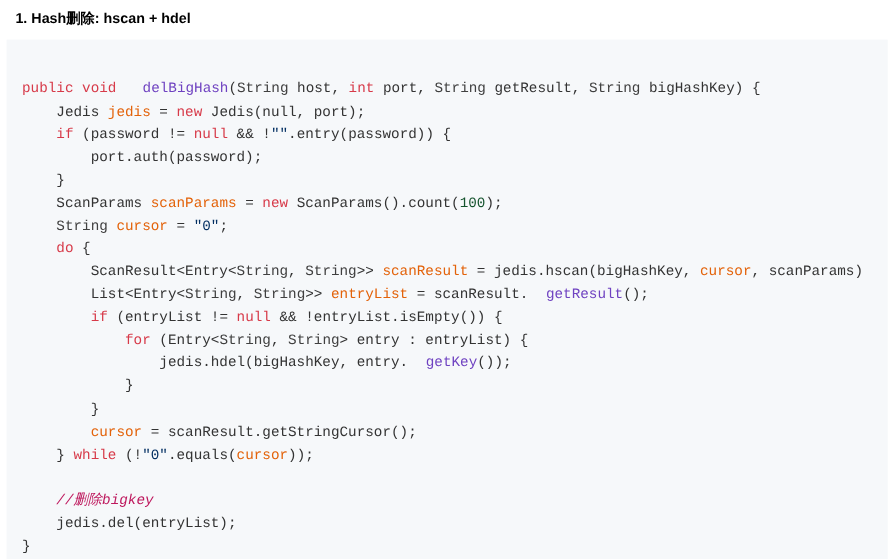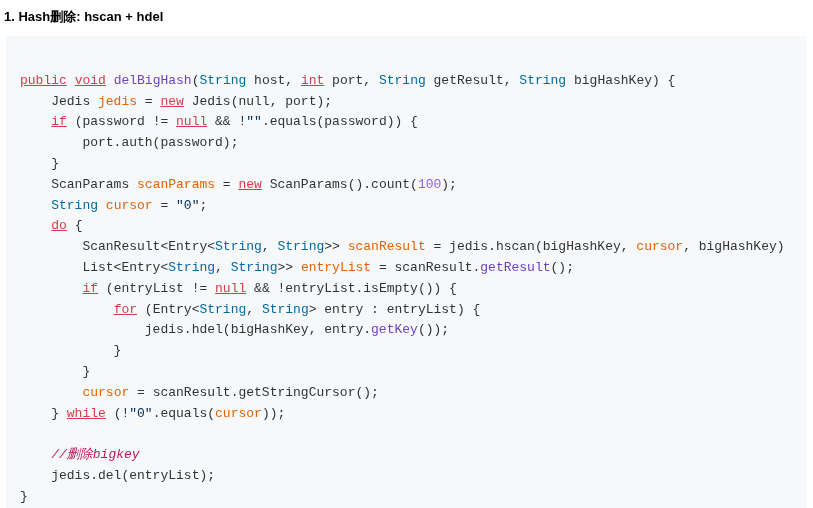--- a/index.html
+++ b/index.html
@@ -6,56 +6,56 @@
     margin: 0;
     padding: 0;
     font-family: -apple-system, BlinkMacSystemFont, "Segoe UI", Helvetica, Arial, sans-serif;
     background: #fff;
     color: #333;
     width: 813px;
   }
   .heading {
     font-size: 13px;
     font-weight: 600;
-    padding: 8px 14px 10px 4px;
+    padding: 8px 14px 10px 14px;
     color: #000;
   }
   .code-block {
     background: #f6f8fa;
     margin: 0 6px;
     padding: 14px 0 14px 14px;
     font-family: Consolas, "Courier New", monospace;
     font-size: 13px;
     line-height: 1.6;
     white-space: pre;
     overflow: hidden;
   }
-  .kw { color: #d73a49; text-decoration: underline; }
-  .type { color: #0369a1; }
-  .fn { color: #6f42c1; }
+  .kw { color: #d73a49; }
+  .type { color: #404040; }
+  .fn { color: #6f42c1; margin-left: 16px; }
   .str { color: #032f62; }
-  .num { color: #8b5cf6; font-family: Liberation Mono, monospace; }
+  .num { color: #14532d; font-family: Liberation Mono, monospace; }
   .var { color: #e36209; }
   .com { color: #be185d; font-style: italic; }
 </style>
 </head>
 <body>
 
 <div class="heading">1. Hash删除: hscan + hdel</div>
 
 <div class="code-block">
 <span class="kw">public</span> <span class="kw">void</span> <span class="fn">delBigHash</span>(<span class="type">String</span><span> host, </span><span class="kw">int</span><span> port, </span><span class="type">String</span><span> getResult, </span><span class="type">String</span><span> bigHashKey) {</span>
 <span>    Jedis </span><span class="var">jedis</span><span> = </span><span class="kw">new</span><span> Jedis(null, port);</span>
-<span>    </span><span class="kw">if</span><span> (password != </span><span class="kw">null</span><span> &amp;&amp; !</span><span class="str">""</span><span>.equals(password)) {</span>
+<span>    </span><span class="kw">if</span><span> (password != </span><span class="kw">null</span><span> &amp;&amp; !</span><span class="str">""</span><span>.entry(password)) {</span>
 <span>        port.auth(password);</span>
 <span>    }</span>
 <span>    ScanParams </span><span class="var">scanParams</span><span> = </span><span class="kw">new</span><span> ScanParams().count(</span><span class="num">100</span><span>);</span>
 <span>    </span><span class="type">String</span><span> </span><span class="var">cursor</span><span> = </span><span class="str">"0"</span><span>;</span>
 <span>    </span><span class="kw">do</span><span> {</span>
-<span>        ScanResult&lt;Entry&lt;</span><span class="type">String</span><span>, </span><span class="type">String</span><span>&gt;&gt; </span><span class="var">scanResult</span><span> = jedis.hscan(bigHashKey, </span><span class="var">cursor</span><span>, bigHashKey)</span>
+<span>        ScanResult&lt;Entry&lt;</span><span class="type">String</span><span>, </span><span class="type">String</span><span>&gt;&gt; </span><span class="var">scanResult</span><span> = jedis.hscan(bigHashKey, </span><span class="var">cursor</span><span>, scanParams)</span>
 <span>        List&lt;Entry&lt;</span><span class="type">String</span><span>, </span><span class="type">String</span><span>&gt;&gt; </span><span class="var">entryList</span><span> = scanResult.</span><span class="fn">getResult</span><span>();</span>
 <span>        </span><span class="kw">if</span><span> (entryList != </span><span class="kw">null</span><span> &amp;&amp; !entryList.isEmpty()) {</span>
 <span>            </span><span class="kw">for</span><span> (Entry&lt;</span><span class="type">String</span><span>, </span><span class="type">String</span><span>&gt; entry : entryList) {</span>
 <span>                jedis.hdel(bigHashKey, entry.</span><span class="fn">getKey</span><span>());</span>
 <span>            }</span>
 <span>        }</span>
 <span>        </span><span class="var">cursor</span><span> = scanResult.getStringCursor();</span>
 <span>    } </span><span class="kw">while</span><span> (!</span><span class="str">"0"</span><span>.equals(</span><span class="var">cursor</span><span>));</span>
 <span></span>
 <span>    </span><span class="com">//删除bigkey</span>

